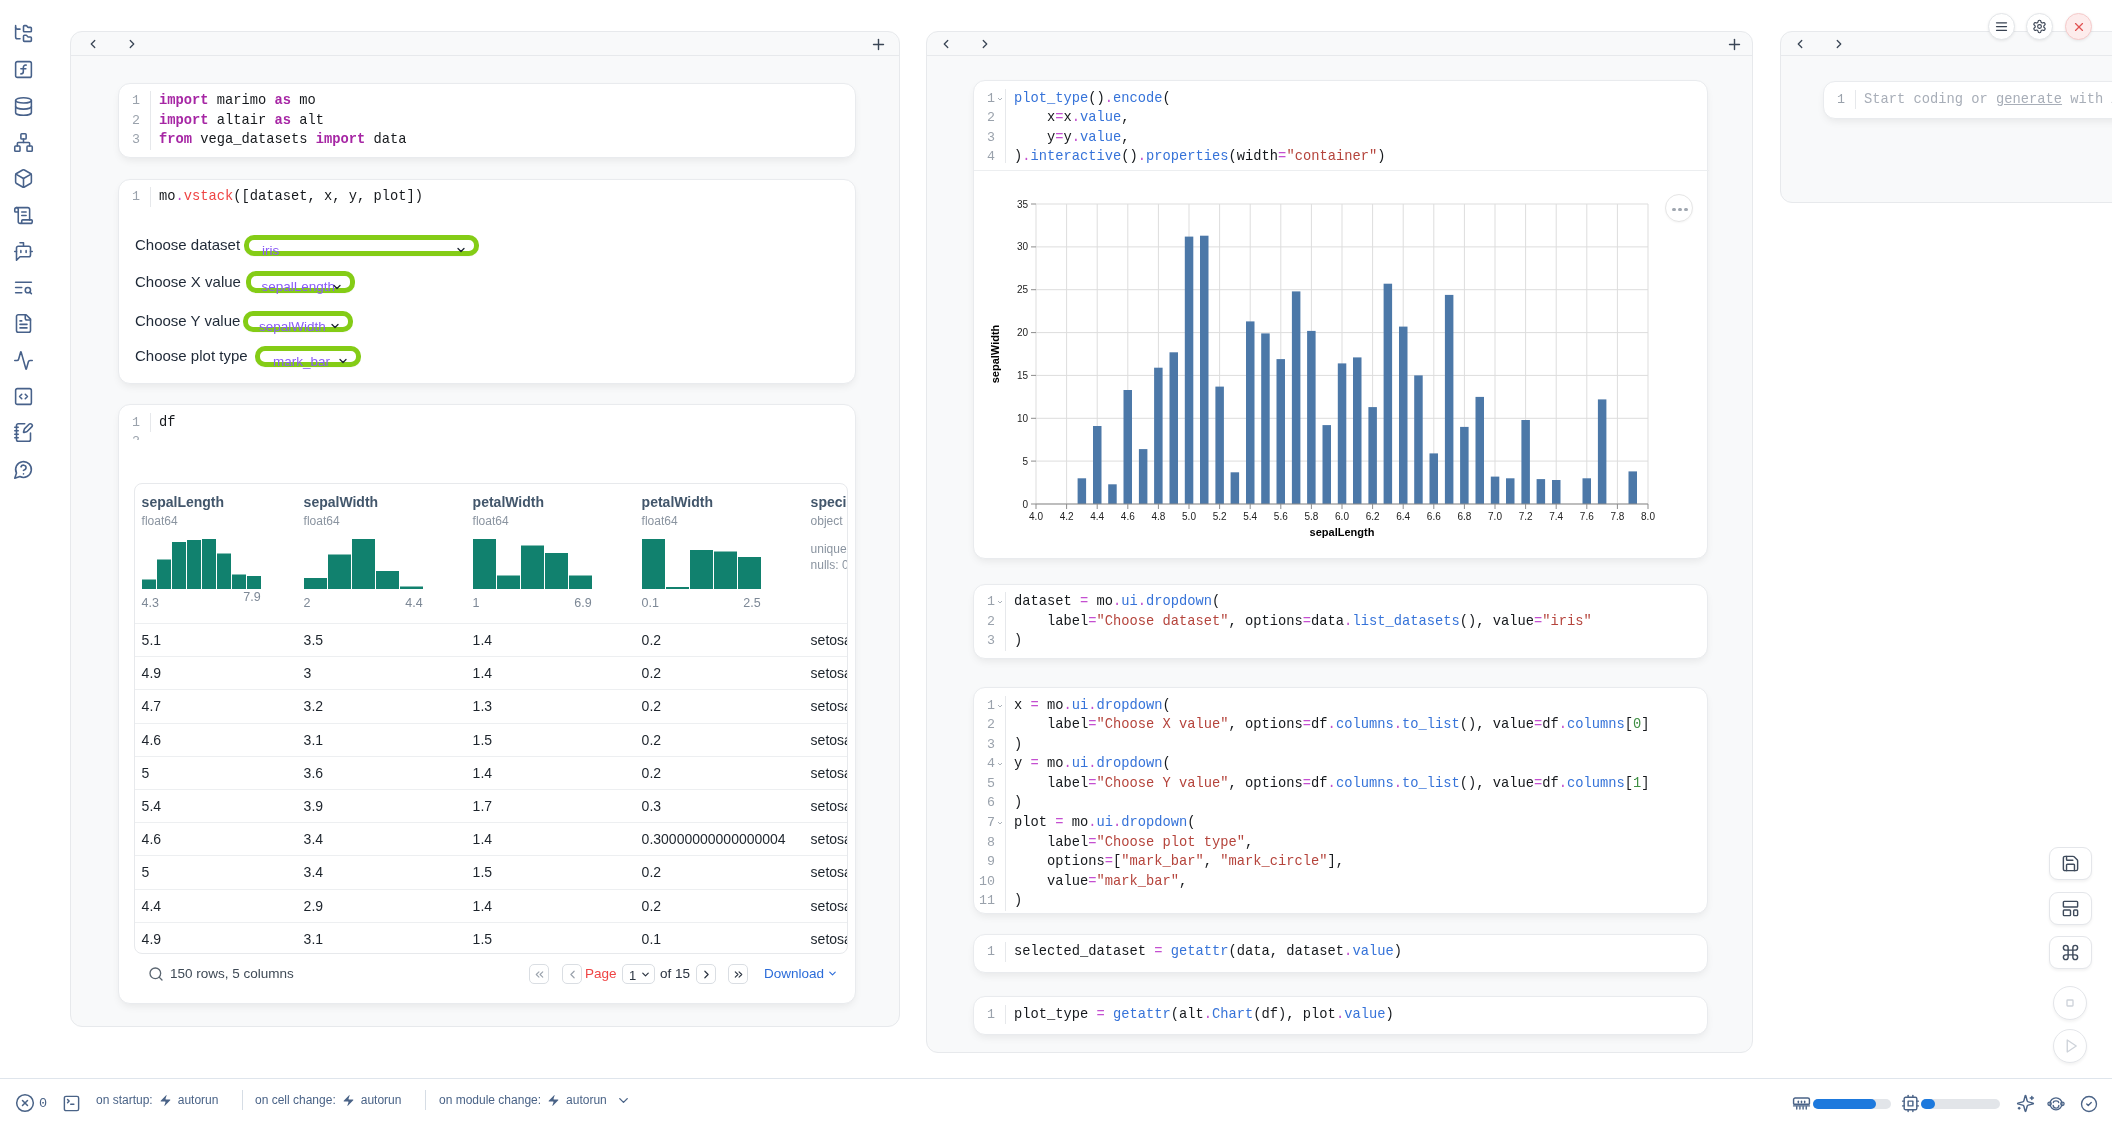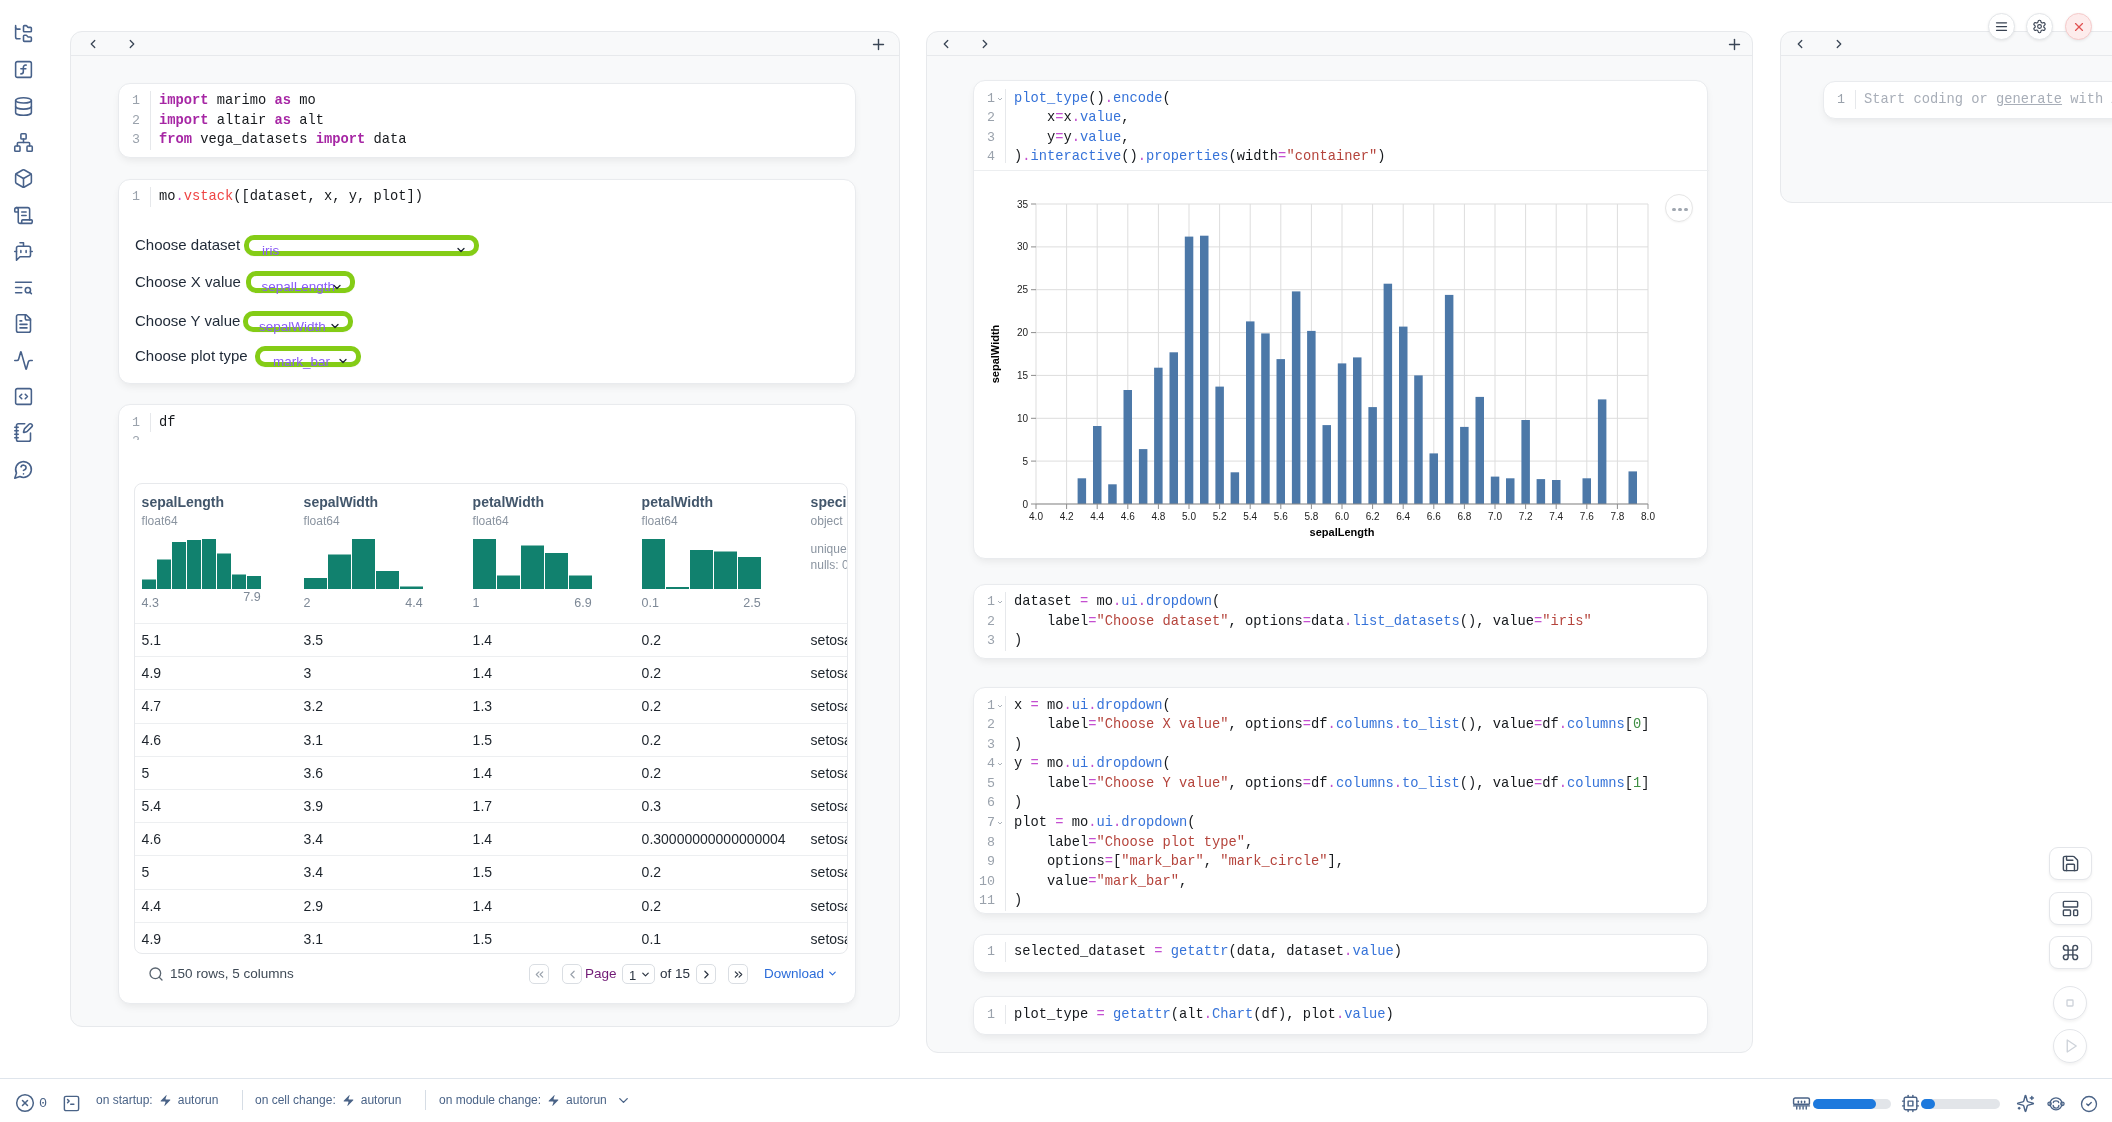--- a/index.html
+++ b/index.html
@@ -299,21 +299,21 @@
         <svg viewBox="0 0 24 24" width="13" height="13" fill="none" stroke="#9aa2ac" stroke-width="2" stroke-linecap="round" stroke-linejoin="round" style="position:absolute;left:3px;top:3px">
           <path d="m11 17-5-5 5-5"></path>
           <path d="m18 17-5-5 5-5"></path>
         </svg>
       </div>
       <div class="pgbtn" style="left:443px;top:559px">
         <svg viewBox="0 0 24 24" width="13" height="13" fill="none" stroke="#9aa2ac" stroke-width="2.2" stroke-linecap="round" stroke-linejoin="round" style="position:absolute;left:3px;top:3px">
           <path d="m15 18-6-6 6-6"></path>
         </svg>
       </div>
-      <div style="position:absolute;left:466px;top:561px;font-size:13.5px;color:#701a75">Page</div>
+      <div style="position:absolute;left:466px;top:561px;font-size:13.5px;color:#ef4444">Page</div>
       <div class="pgbtn" style="left:503px;top:559px;width:33px">
         <span style="position:absolute;left:6px;top:3px;font-size:13px;color:#2a3340">1</span>
         <svg viewBox="0 0 24 24" width="11" height="11" fill="none" stroke="#2a3340" stroke-width="2.6" stroke-linecap="round" stroke-linejoin="round" style="position:absolute;right:3px;top:4px">
           <path d="m6 9 6 6 6-6"></path>
         </svg>
       </div>
       <div style="position:absolute;left:541px;top:561px;font-size:13.5px;color:#2a3340">of 15</div>
       <div class="pgbtn" style="left:577px;top:559px">
         <svg viewBox="0 0 24 24" width="13" height="13" fill="none" stroke="#2a3340" stroke-width="2.2" stroke-linecap="round" stroke-linejoin="round" style="position:absolute;left:3px;top:3px">
           <path d="m9 18 6-6-6-6"></path>

